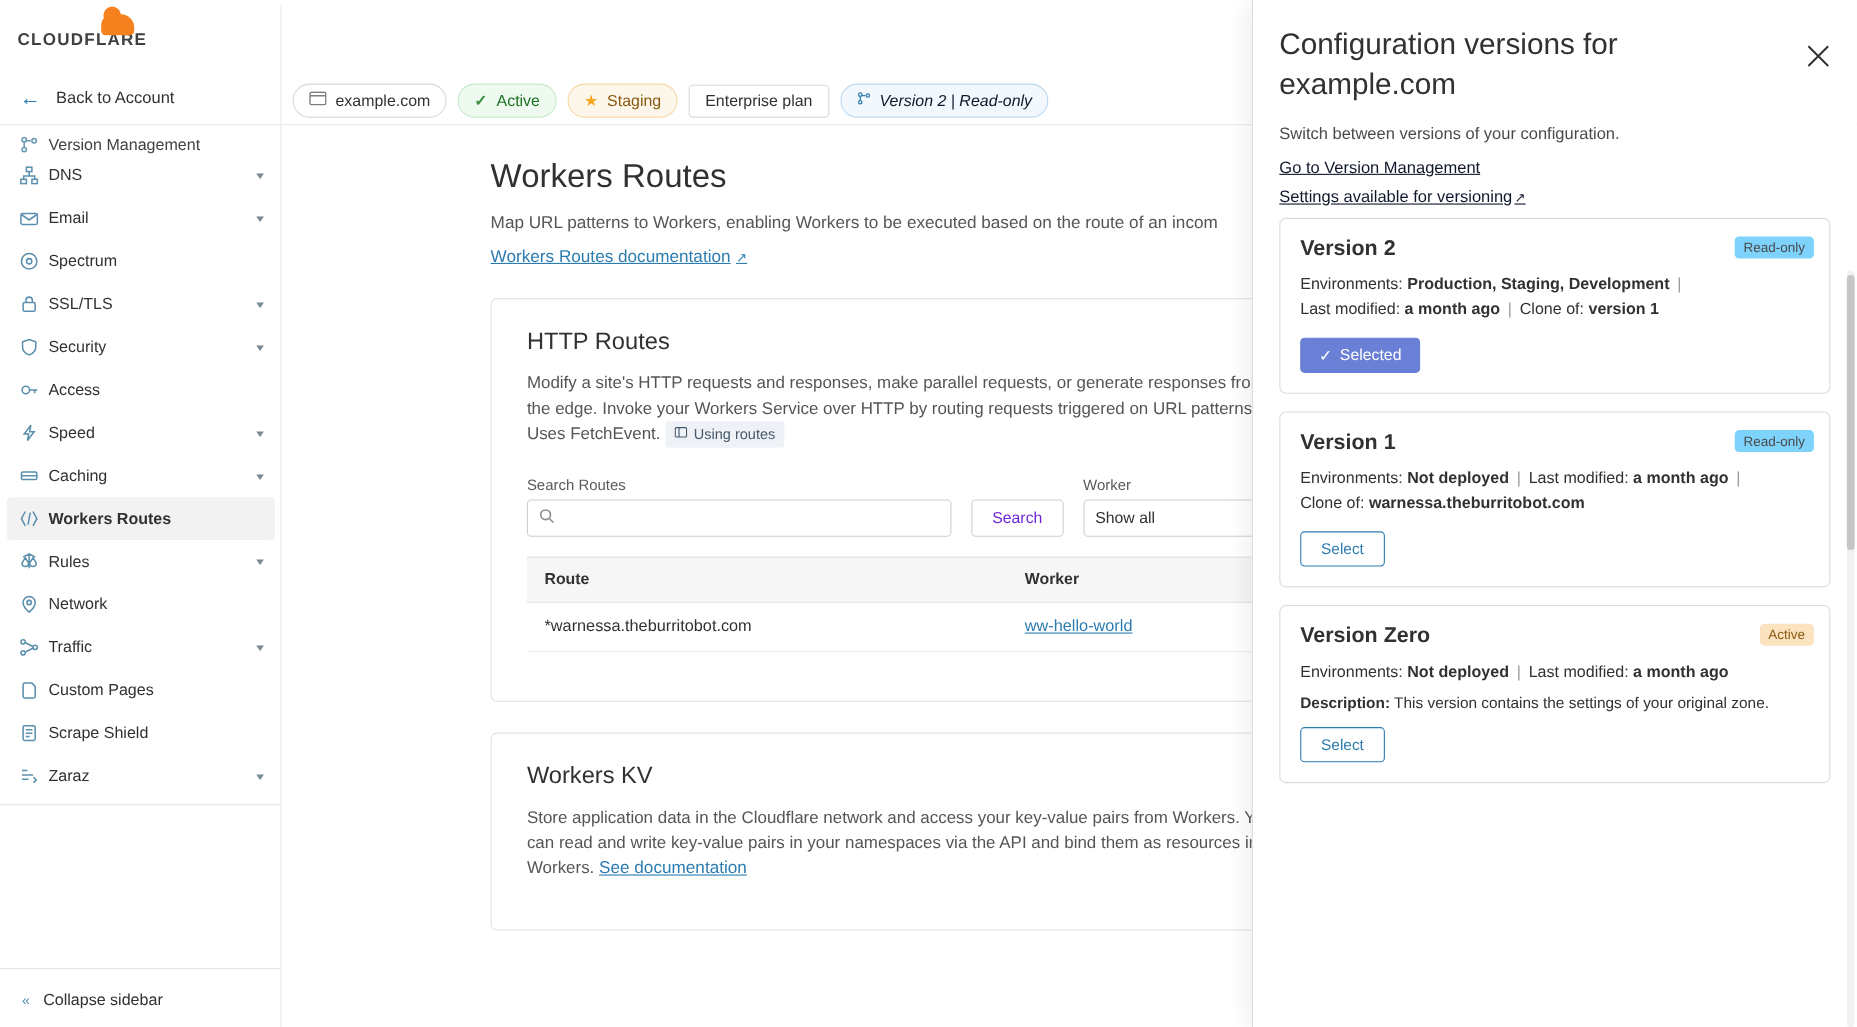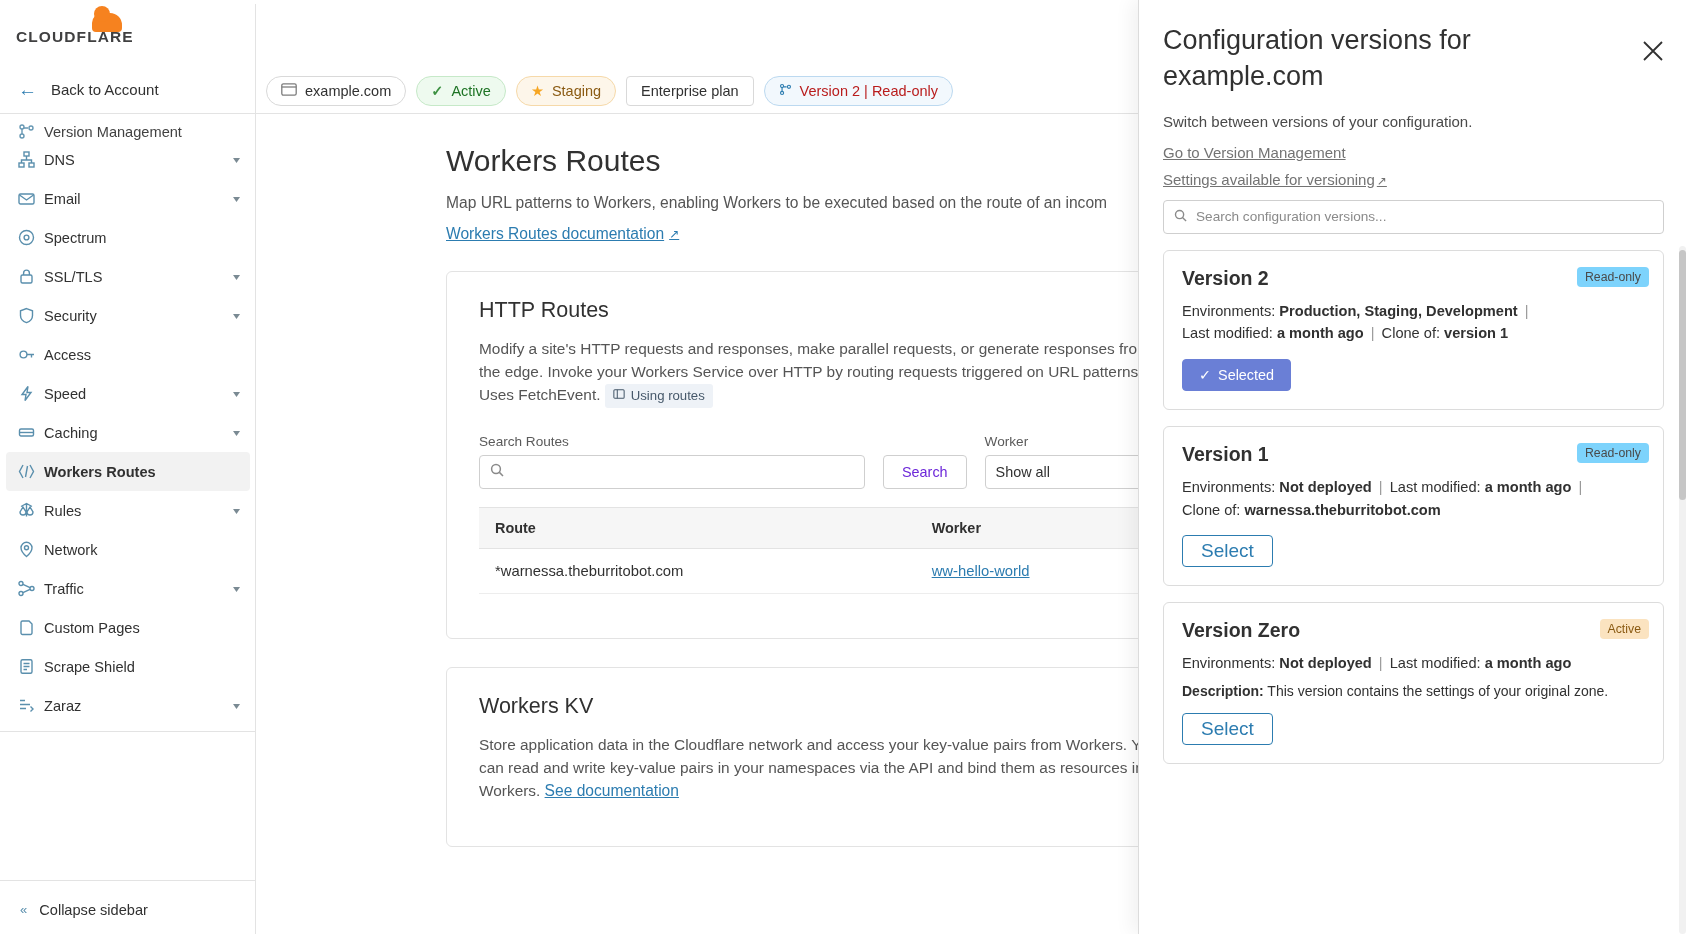--- a/index.html
+++ b/index.html
@@ -70,21 +70,21 @@
   }
   .crumbs { display: flex; align-items: center; gap: 10px; padding: 76px 0 0 10px; }
   .chip {
     display: inline-flex; align-items: center; gap: 8px;
     border: 1px solid #d9d9d9; border-radius: 16px; padding: 6px 14px;
     font-size: 14.5px; color: #313131; background: #fff; white-space: nowrap;
   }
   .chip.plain { border-radius: 4px; }
   .chip.active { border-color: #c6e9c8; background: #eefaef; color: #1d7324; }
   .chip.starred { border-color: #f6d9a9; background: #fdf6ea; color: #8a5a12; }
-  .chip.version { border-color: #bcd9f0; background: #f2f8fd; color: #b91c1c; }
+  .chip.version { border-color: #bcd9f0; background: #f2f8fd; color: #0f172a; font-style: italic; }
   .chip .tick { color: #3d9142; font-weight: 700; }
   .chip .star { color: #f6a623; }
   .site-ico { color: #7d7d7d; }
 
   
   .main {
     position: absolute; left: 256px; top: 114px; right: 0; bottom: 0;
     background: #ffffff; overflow: hidden; padding: 30px 0 0 190px;
   }
   h1.page-title { font-size: 30px; font-weight: 400; margin: 0 0 14px 0; color: #313131; }
@@ -141,21 +141,21 @@
   .drawer h2 {
     font-size: 27px; font-weight: 400; line-height: 1.35; margin: 0 60px 18px 0; color: #313131;
   }
   .drawer-close {
     position: absolute; right: 22px; top: 38px; width: 26px; height: 26px;
     cursor: pointer; color: #313131;
   }
   .drawer-close svg { display: block; }
   .drawer-sub { font-size: 15px; color: #4a4a4a; margin: 0 0 14px 0; }
   .drawer-link {
-    display: block; font-size: 15px; color: #737373; text-decoration: underline;
+    display: block; font-size: 15px; color: #0f172a; text-decoration: underline;
     margin-bottom: 10px; cursor: pointer;
   }
   .drawer-link .ext { margin-left: 2px; }
   .search-drawer {
     display: flex; align-items: center; gap: 9px; height: 34px; margin: 12px 0 16px 0;
     border: 1px solid #cfcfcf; border-radius: 4px; padding: 0 10px; font-size: 13.6px;
     color: #8a8a8a;
   }
   .version-card {
     border: 1px solid #dcdcdc; border-radius: 6px; padding: 16px 18px 18px 18px;
@@ -166,21 +166,21 @@
     position: absolute; right: 14px; top: 16px; font-size: 12.3px;
     border-radius: 4px; padding: 3px 8px; background: #7dd3fc; color: #4a4a4a;
   }
   .vc-badge.active-badge { background: #fbe3c0; color: #8a5a12; }
   .vc-meta { font-size: 14.6px; color: #313131; line-height: 1.55; margin: 0; }
   .vc-meta b { font-weight: 700; }
   .vc-meta .sep { color: #999; padding: 0 3px; }
   .vc-desc { font-size: 14px; color: #313131; margin: 8px 0 0 0; }
   .vc-desc b { font-weight: 700; }
   .btn-select {
-    margin-top: 14px; height: 32px; border-radius: 4px; font-size: 19px; cursor: pointer;
+    margin-top: 14px; height: 32px; border-radius: 4px; font-size: 14px; cursor: pointer;
     background: #fff; border: 1px solid #2c7cb0; color: #2c7cb0; padding: 0 18px;
   }
   .btn-selected {
     margin-top: 14px; height: 32px; border-radius: 4px; font-size: 14.4px; cursor: pointer;
     background: #6a7fd6; border: 1px solid #6a7fd6; color: #fff; padding: 0 16px;
     display: inline-flex; align-items: center; gap: 7px;
   }
   .scroll-track {
     position: absolute; right: 2px; top: 246px; width: 7px; height: 688px;
     background: #f1f1f1; border-radius: 4px;
@@ -511,29 +511,20 @@
           <path d="M4 4l18 18M22 4L4 22"></path>
         </svg>
     </div>
 
     <p class="drawer-sub">Switch between versions of your configuration.</p>
     <a class="drawer-link">Go to Version Management</a>
     <a class="drawer-link">
       <span>Settings available for versioning</span><span class="ext">↗</span>
     </a>
 
-    <div class="search-drawer">
-      <span>
-        <svg width="13" height="13" viewBox="0 0 14 14" fill="none" stroke="#8a8a8a" stroke-width="1.5">
-            <circle cx="6" cy="6" r="4.4"></circle>
-            <path d="M9.4 9.4L13 13"></path>
-          </svg>
-      </span>
-      <span>Search configuration versions...</span>
-    </div>
 
     <div class="version-card">
       <h3>Version 2</h3>
       <span class="vc-badge">Read-only</span>
       <p class="vc-meta">
         <span>Environments:</span>
         <b>Production, Staging, Development</b>
         <span class="sep">|</span><br>
         <span>Last modified:</span>
         <b>a month ago</b>

